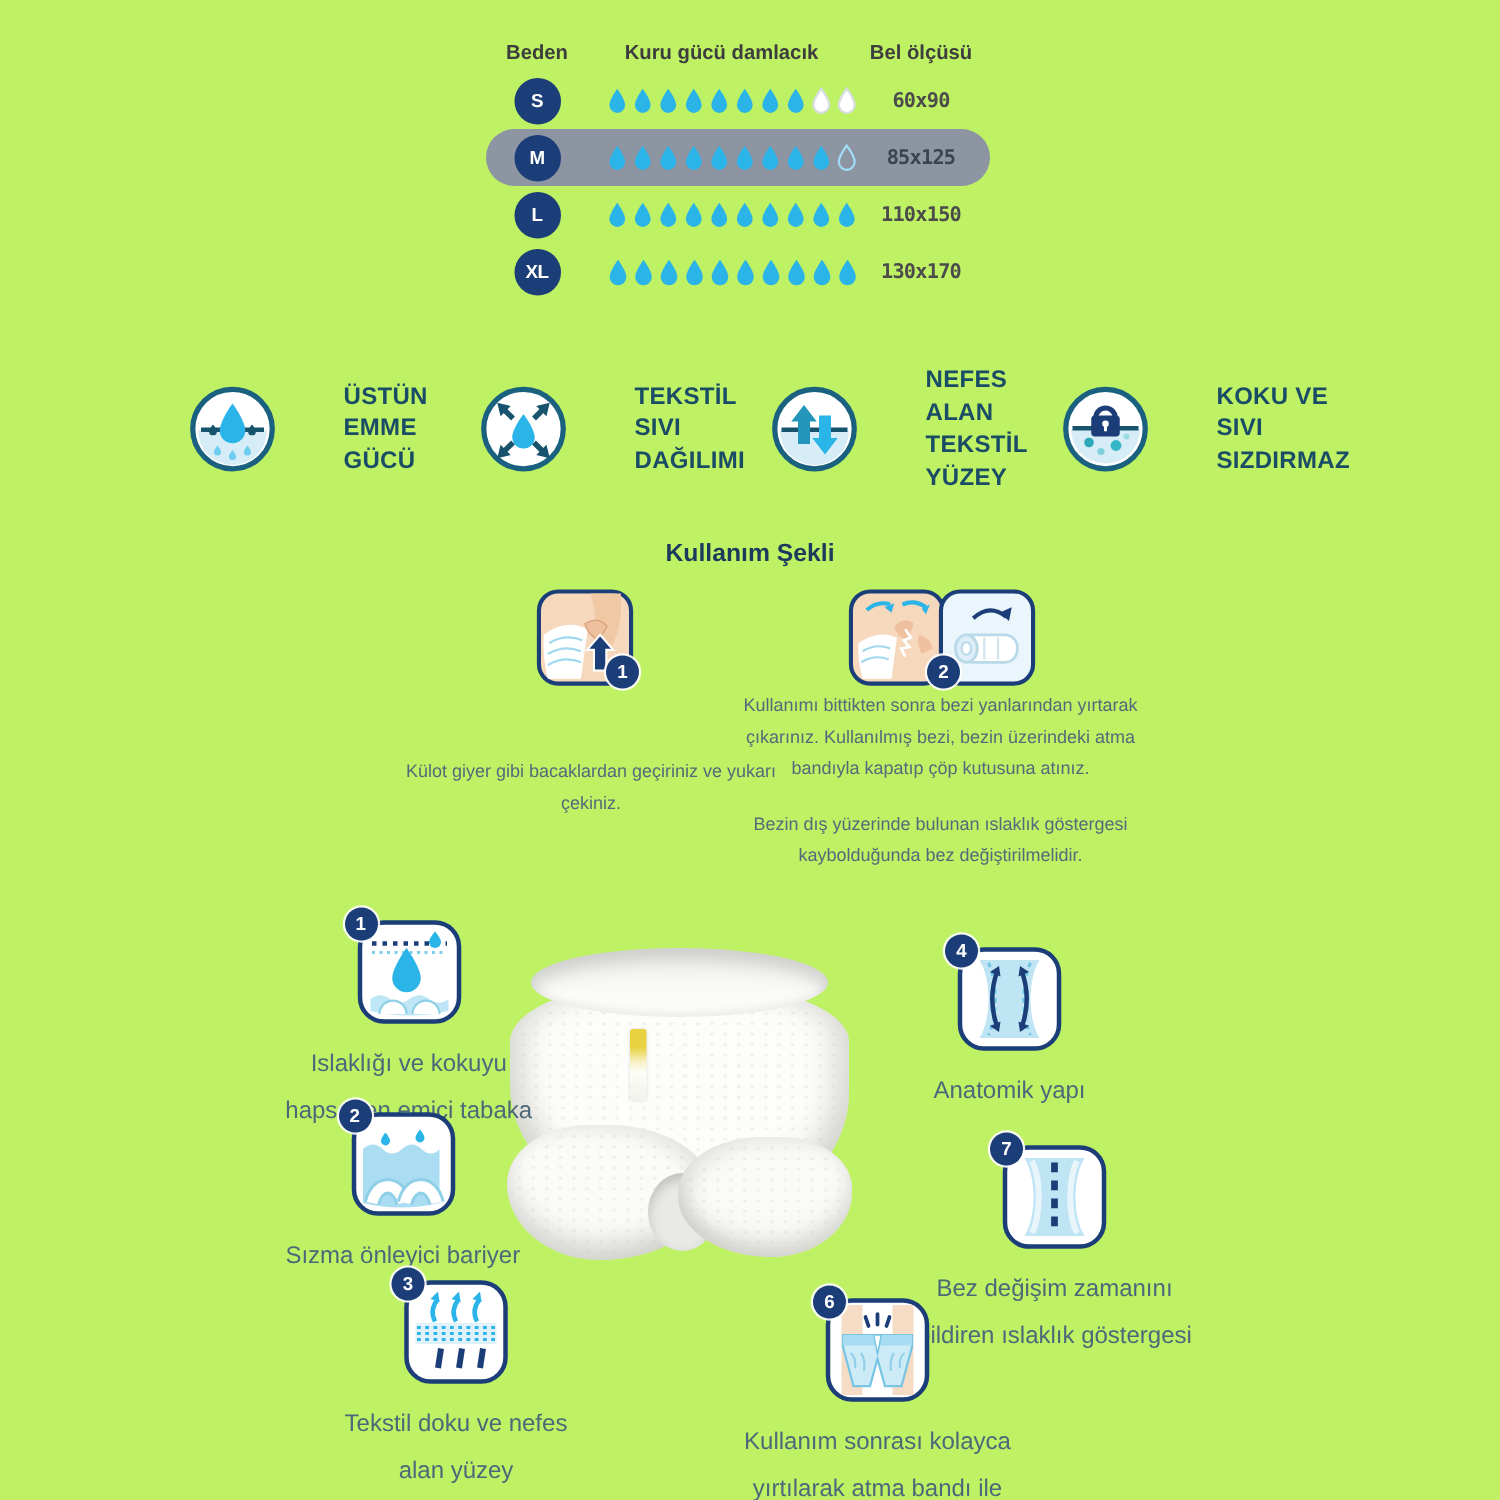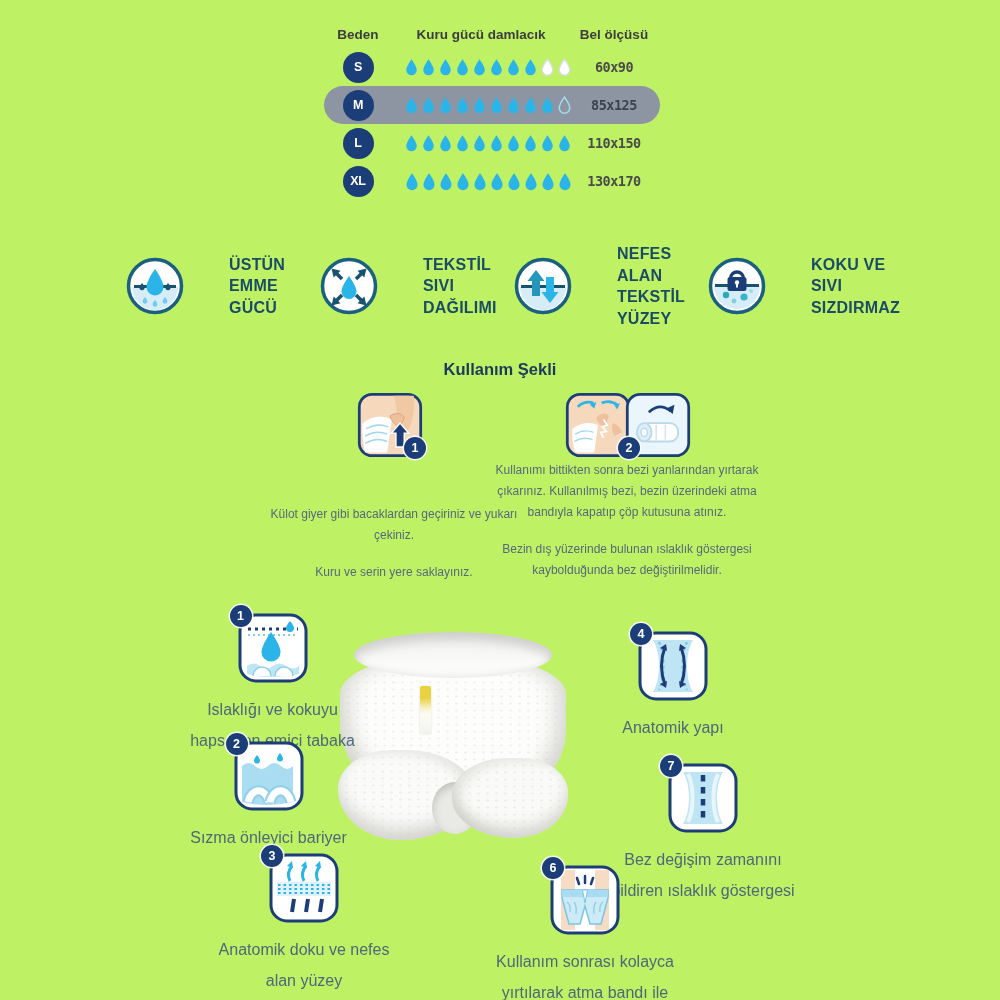--- a/index.html
+++ b/index.html
@@ -387,21 +387,20 @@
           <line x1="44" y1="36" x2="44" y2="52"></line>
         </g>
       <path d="M26 22 q12 -11 24 -1" stroke="#1c3e78" stroke-width="3" fill="none"></path>
       <polygon points="52,24 54,14 45,18" fill="#1c3e78"></polygon>
     </svg>
   </span>
   <span class="num-badge step2-badge">2</span>
 
   <div class="step-text step1-text">
     <p>Külot giyer gibi bacaklardan geçiriniz ve yukarı çekiniz.</p>
-    <p>Kuru ve serin yere saklayınız.</p>
   </div>
   <div class="step-text step2-text">
     <p>Kullanımı bittikten sonra bezi yanlarından yırtarak çıkarınız. Kullanılmış bezi, bezin üzerindeki atma bandıyla kapatıp çöp kutusuna atınız.</p>
     <p>Bezin dış yüzerinde bulunan ıslaklık göstergesi kaybolduğunda bez değiştirilmelidir.</p>
   </div>
 
   <div class="product">
     <div class="p-body">
         <div class="p-texture"></div>
       </div>
@@ -469,21 +468,21 @@
         <polygon points="25,16 24,9 19,14" fill="#2bb4e8"></polygon>
         <polygon points="39,16 38,9 33,14" fill="#2bb4e8"></polygon>
         <polygon points="53,16 52,9 47,14" fill="#2bb4e8"></polygon>
         <g stroke="#1c3e78" stroke-width="4">
           <line x1="24" y1="60" x2="26" y2="47"></line>
             <line x1="38" y1="60" x2="40" y2="47"></line>
             <line x1="52" y1="60" x2="54" y2="47"></line>
         </g>
       </svg>
     </div>
-    <div class="co-label">Anatomik doku ve nefes alan yüzey</div>
+    <div class="co-label">Tekstil doku ve nefes alan yüzey</div>
   </div>
 
   <div class="callout co-4">
     <div class="co-iconwrap">
       <span class="num-badge co-badge">4</span>
       <svg viewBox="0 0 72 72" width="72" height="72">
         <rect x="3" y="3" width="66" height="66" rx="16" fill="#fff" stroke="#1c3e78" stroke-width="3"></rect>
         <path d="M16 10 h40 c-8 13 -8 39 0 52 h-40 c8 -13 8 -39 0 -52 z" fill="#bfe4f4"></path>
         <path d="M22 12 c6 12 6 36 0 48" fill="none" stroke="#6fc4e5" stroke-width="2" stroke-dasharray="3 3"></path>
         <path d="M50 12 c-6 12 -6 36 0 48" fill="none" stroke="#6fc4e5" stroke-width="2" stroke-dasharray="3 3"></path>

